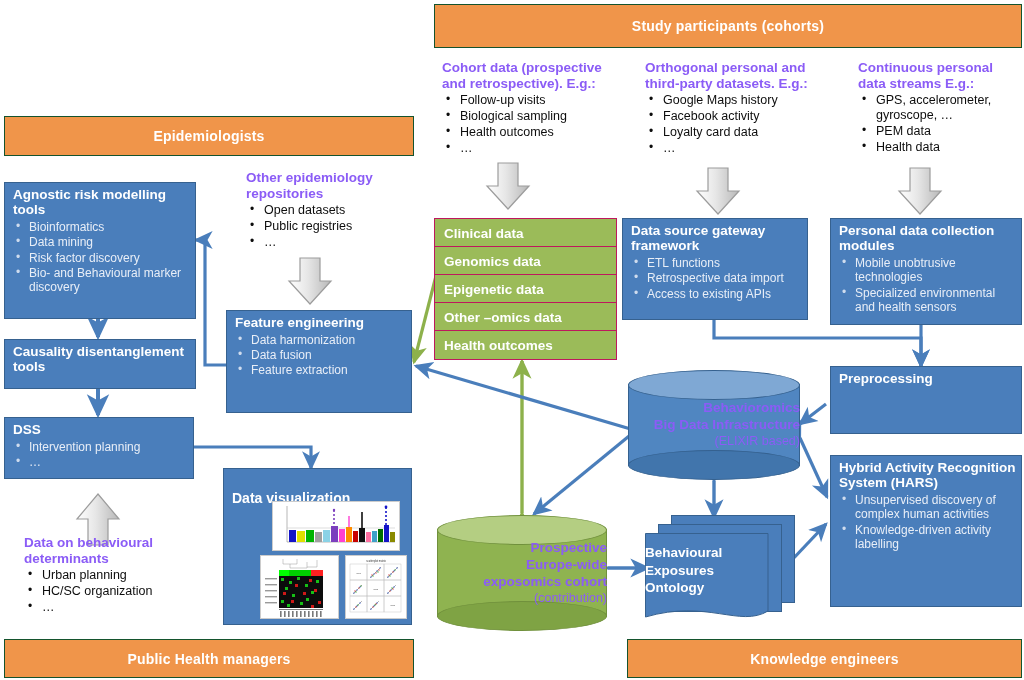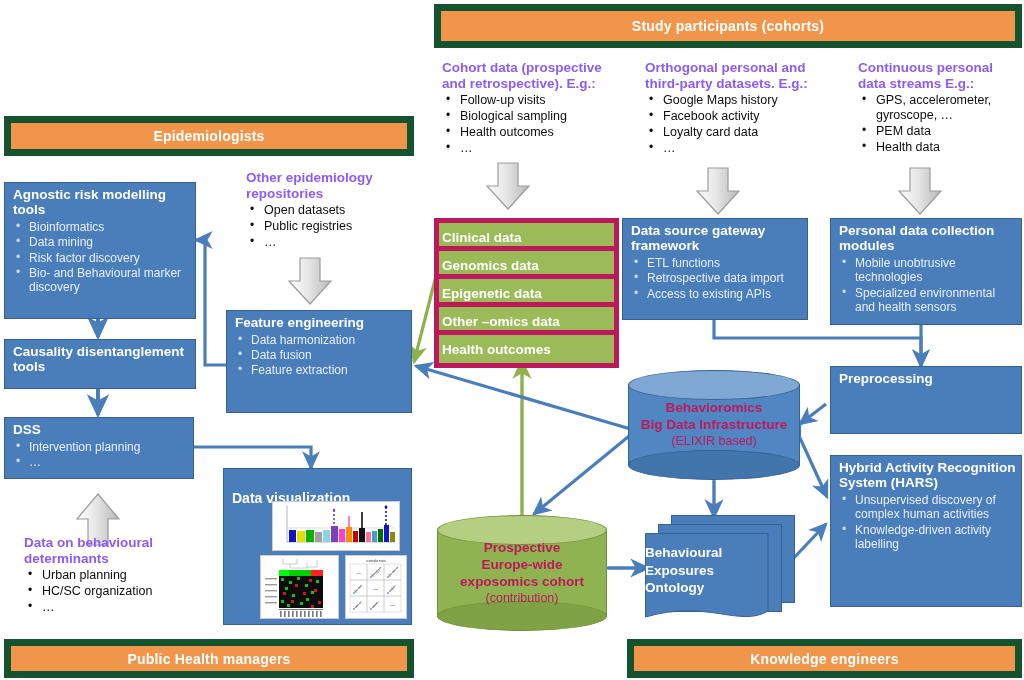--- a/index.html
+++ b/index.html
@@ -2,21 +2,21 @@
 <html><head>
 <meta charset="utf-8">
 <style>
   html,body{margin:0;padding:0;background:#fff;}
   body{width:1024px;height:680px;overflow:hidden;font-family:"Liberation Sans","DejaVu Sans",sans-serif;}
   #stage{position:relative;width:1024px;height:680px;}
   .abs{position:absolute;box-sizing:border-box;}
 
   
   .orange{
-    background:#F0954A;border:7px solid #14532d;color:#fff;
+    background:#F0954A;border:1px solid #14532d;color:#fff;
     font-weight:bold;font-size:14px;display:flex;align-items:center;justify-content:center;
     text-align:center;letter-spacing:.2px;
   }
   .blue{
     background:#4A7EBB;border:1px solid #36618F;color:#fff;
   }
   .boxtitle{font-weight:bold;font-size:13.5px;line-height:1.12;padding:4px 0 2px 8px;color:#fff;}
   ul.blist{margin:0;padding:0 6px 0 10px;list-style:none;}
   ul.blist li{
     position:relative;color:#e8eef7;font-size:12px;line-height:1.18;
@@ -26,31 +26,31 @@
 
   
   .cap{color:#111;}
   .cap .hd{font-weight:bold;font-size:13.5px;line-height:1.18;color:#8b5cf6;}
   .cap ul{margin:1px 0 0 0;padding:0;list-style:none;}
   .cap ul li{position:relative;padding-left:18px;font-size:12.5px;line-height:1.2;margin:1px 0;color:#0d0d0d;}
   .cap ul li:before{content:"\2022";position:absolute;left:4px;top:-1px;font-size:12px;}
 
   
   .gstrip{
-    background:#9BBB59;border:5px solid #be185d;color:#fff;font-weight:bold;font-size:13.5px;
-    display:flex;align-items:center;padding-left:3px;
+    background:#9BBB59;border:1px solid #be185d;color:#fff;font-weight:bold;font-size:13.5px;
+    display:flex;align-items:center;padding-left:9px;
   }
 
   
   .cyl{position:absolute;}
   .cyl .body{position:absolute;left:0;right:0;top:14px;bottom:14px;}
   .cyl .top{position:absolute;left:0;right:0;top:0;height:28px;border-radius:50%;}
   .cyl .bot{position:absolute;left:0;right:0;bottom:0;height:28px;border-radius:50%;}
   .cyl .lbl{position:absolute;left:0;right:0;top:50%;transform:translateY(-50%);
-            text-align:center;color:#be185d;font-weight:bold;font-size:13.5px;line-height:1.25;z-index:5;}
+            text-align:right;color:#8b5cf6;font-weight:bold;font-size:13.5px;line-height:1.25;z-index:5;}
   .cyl .lbl .sub{font-weight:normal;font-size:12.5px;}
 
   .cyl-blue .body{background:#5086C1;border-left:1px solid #35618F;border-right:1px solid #35618F;}
   .cyl-blue .top{background:#7FA8D4;border:1px solid #35618F;}
   .cyl-blue .bot{background:#4175AC;border:1px solid #35618F;}
   .cyl-green .body{background:#8FB350;border-left:1px solid #70903C;border-right:1px solid #70903C;}
   .cyl-green .top{background:#B4CE82;border:1px solid #70903C;}
   .cyl-green .bot{background:#7FA344;border:1px solid #70903C;}
 
   

